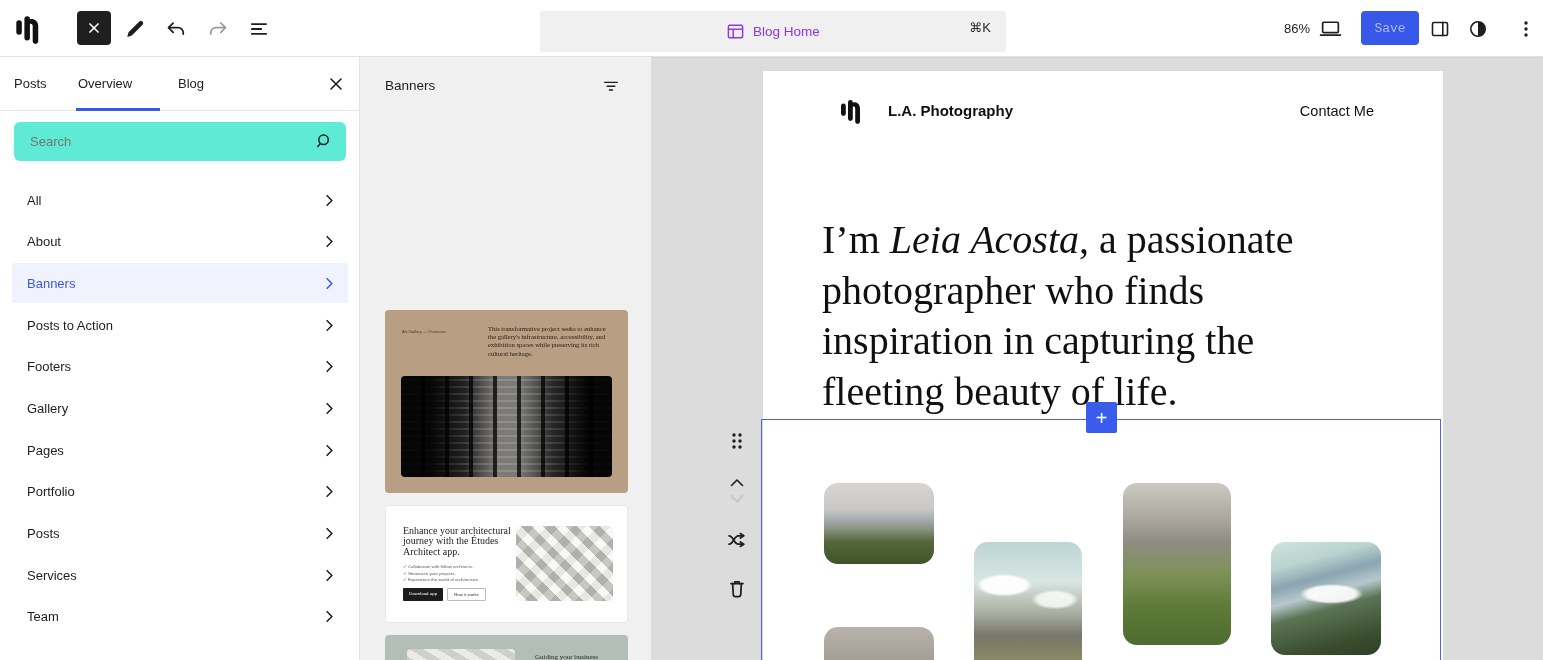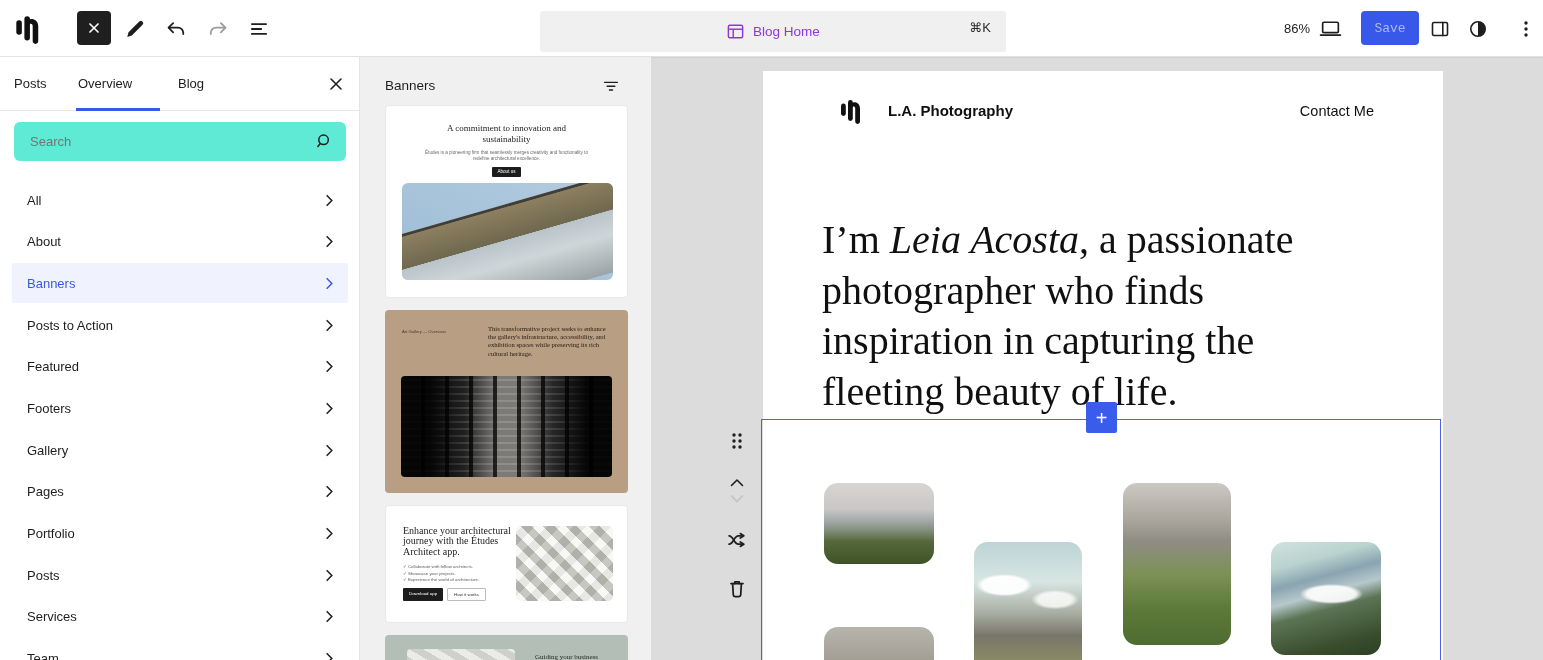--- a/index.html
+++ b/index.html
@@ -250,26 +250,20 @@
             <path d="M2.5 2.5l5.5 5.5-5.5 5.5"></path>
           </svg>
         </div>
       <div class="cat-row">
           <span class="cat-label">Posts to Action</span>
           <svg class="chev" width="10" height="15" viewBox="0 0 10 16" fill="none" stroke-width="1.6">
             <path d="M2.5 2.5l5.5 5.5-5.5 5.5"></path>
           </svg>
         </div>
       <div class="cat-row">
-          <span class="cat-label">Featured</span>
-          <svg class="chev" width="10" height="15" viewBox="0 0 10 16" fill="none" stroke-width="1.6">
-            <path d="M2.5 2.5l5.5 5.5-5.5 5.5"></path>
-          </svg>
-        </div>
-      <div class="cat-row">
           <span class="cat-label">Footers</span>
           <svg class="chev" width="10" height="15" viewBox="0 0 10 16" fill="none" stroke-width="1.6">
             <path d="M2.5 2.5l5.5 5.5-5.5 5.5"></path>
           </svg>
         </div>
       <div class="cat-row">
           <span class="cat-label">Gallery</span>
           <svg class="chev" width="10" height="15" viewBox="0 0 10 16" fill="none" stroke-width="1.6">
             <path d="M2.5 2.5l5.5 5.5-5.5 5.5"></path>
           </svg>
@@ -310,26 +304,20 @@
   <section class="abs patterns">
     <span class="pp-title">Banners</span>
     <span class="pp-filter">
       <svg width="20" height="20" viewBox="0 0 22 22" class="stroke">
           <path d="M4 7 h14"></path>
           <path d="M6.8 11.2 h8.4"></path>
           <path d="M9.3 15.4 h3.4"></path>
         </svg>
     </span>
 
-    <div class="pcard card1">
-      <div class="c1-heading serif">A commitment to innovation and sustainability</div>
-      <div class="c1-body">Études is a pioneering firm that seamlessly merges creativity and functionality to redefine architectural excellence.</div>
-      <div class="c1-btn">About us</div>
-      <div class="c1-photo"></div>
-    </div>
 
     <div class="pcard card2">
       <div class="c2-label">Art Gallery — Overview</div>
       <div class="c2-body serif">This transformative project seeks to enhance the gallery's infrastructure, accessibility, and exhibition spaces while preserving its rich cultural heritage.</div>
       <div class="c2-photo"></div>
     </div>
 
     <div class="pcard card3">
       <div class="c3-heading serif">Enhance your architectural journey with the Études Architect app.</div>
       <div class="c3-bullets">

